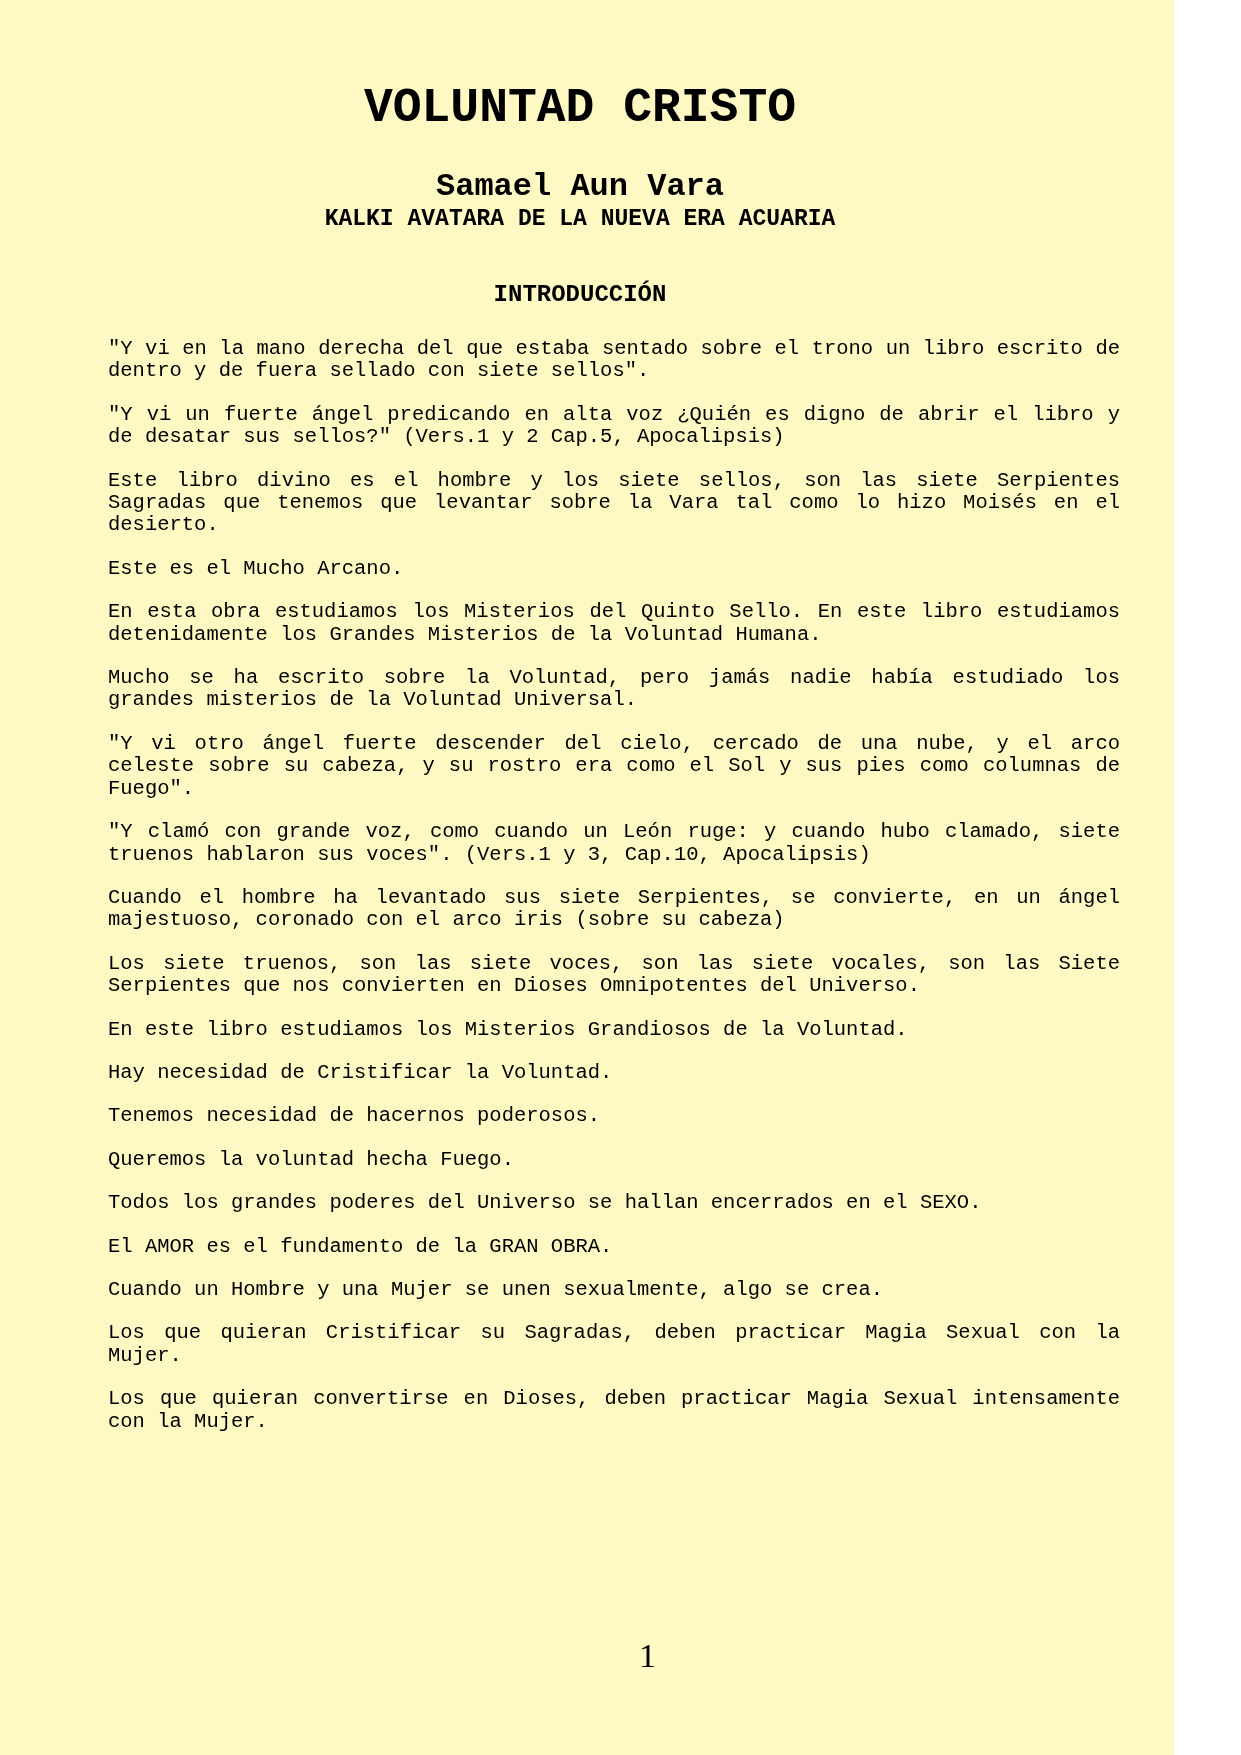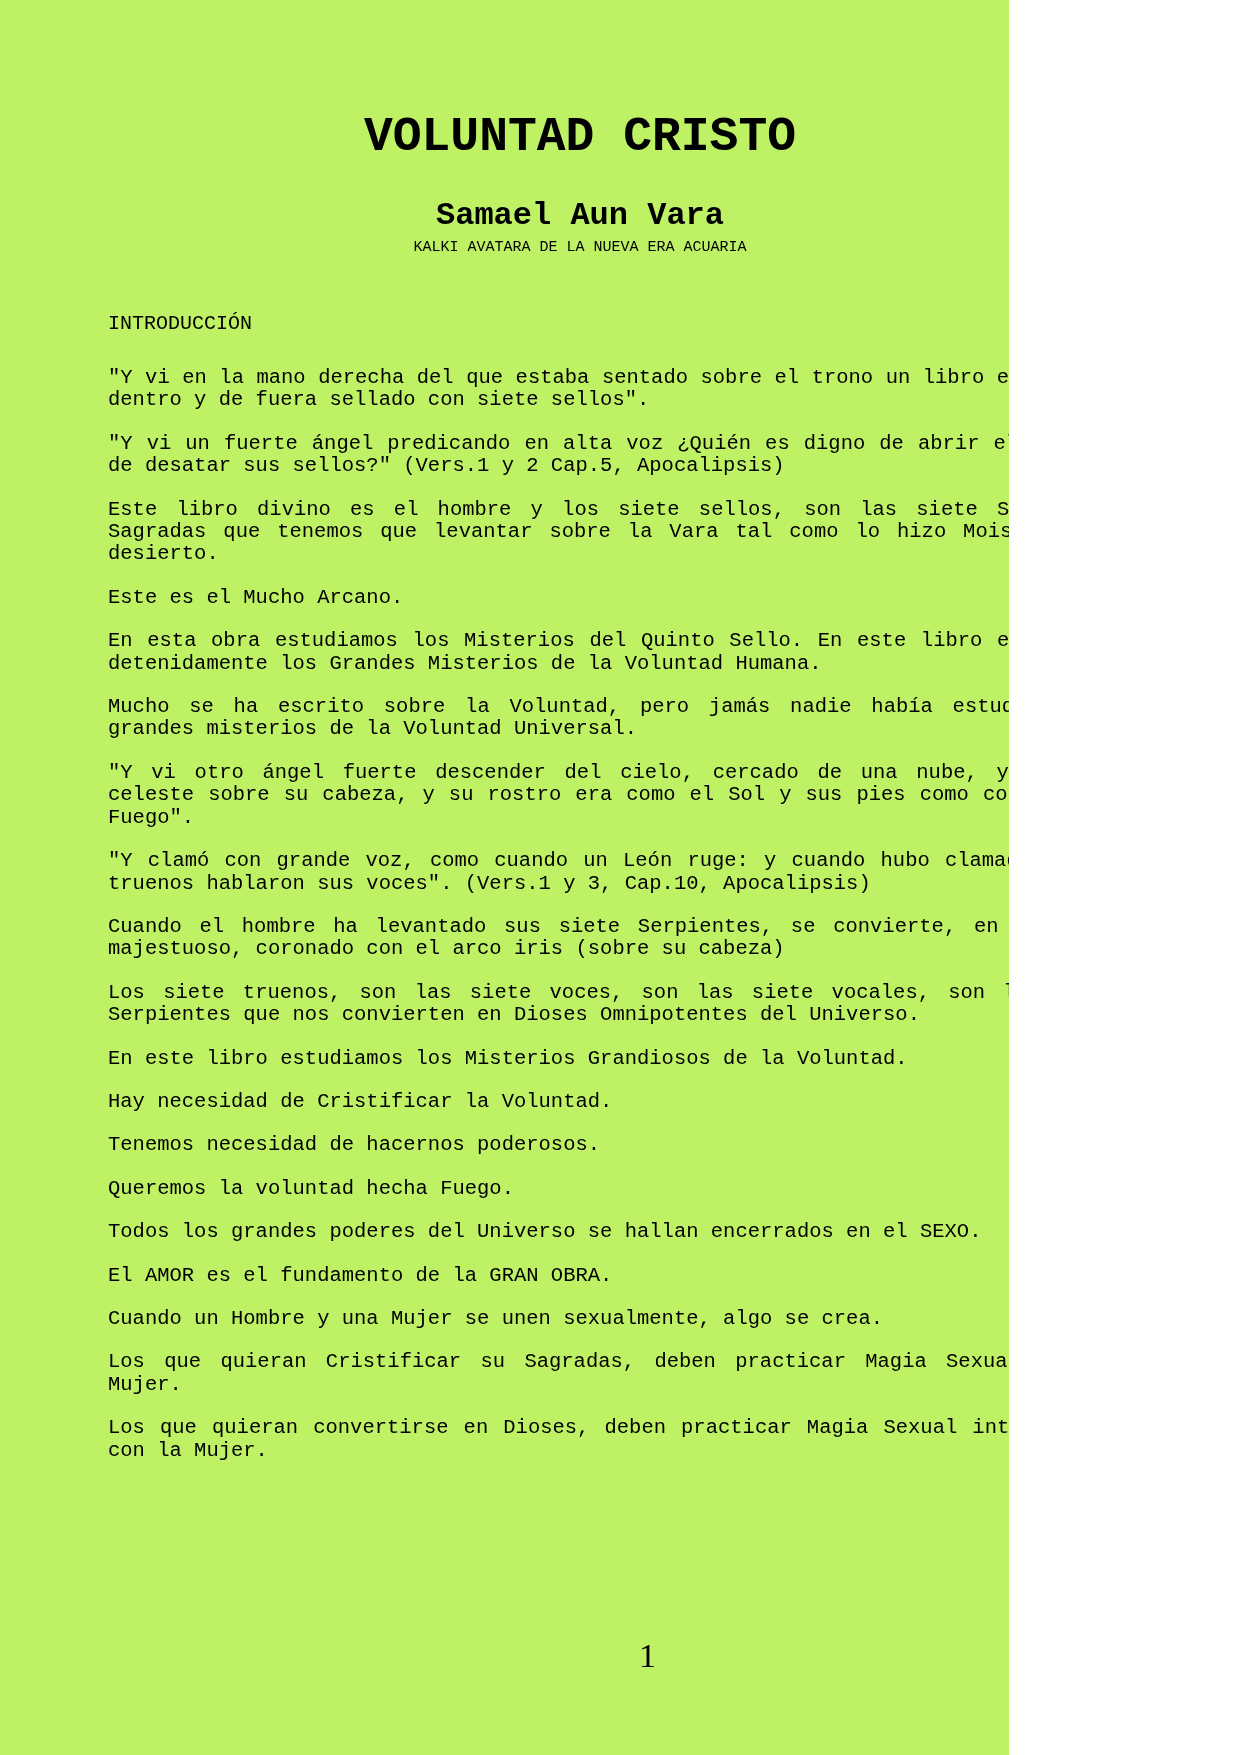--- a/index.html
+++ b/index.html
@@ -2,28 +2,28 @@
 <html><head>
 <meta charset="utf-8">
 <style>
   html, body {
     margin: 0;
     padding: 0;
     background: #ffffff;
   }
   .page {
     position: relative;
-    width: 1009px;
+    width: 1174px;
     height: 1755px;
-    background: #bef264;
+    background: #fef9c3;
     color: #000000;
     font-family: "Liberation Mono", "DejaVu Sans Mono", monospace;
     overflow: hidden;
     box-sizing: border-box;
-    padding-top: 111px;
+    padding-top: 82px;
   }
   .header-block {
     margin-left: 108px;
     width: 944px;
     text-align: center;
   }
   .book-title {
     margin: 0;
     font-size: 48px;
     line-height: 52px;
@@ -31,31 +31,31 @@
     letter-spacing: 0;
   }
   .author-name {
     margin-top: 34px;
     font-size: 32px;
     line-height: 38px;
     font-weight: bold;
   }
   .author-subtitle {
     margin-top: 0;
-    font-size: 15px;
+    font-size: 23px;
     line-height: 26px;
-    font-weight: normal;
+    font-weight: bold;
   }
   .section-heading {
     margin: 50px 0 0 108px;
     width: 944px;
-    text-align: left;
-    font-size: 20px;
+    text-align: center;
+    font-size: 24px;
     line-height: 26px;
-    font-weight: normal;
+    font-weight: bold;
   }
   .body-text {
     margin-top: 30px;
     margin-left: 108px;
     width: 1012px;
   }
   .body-text p {
     margin: 0 0 21px 0;
     font-size: 20.5px;
     line-height: 22.4px;

